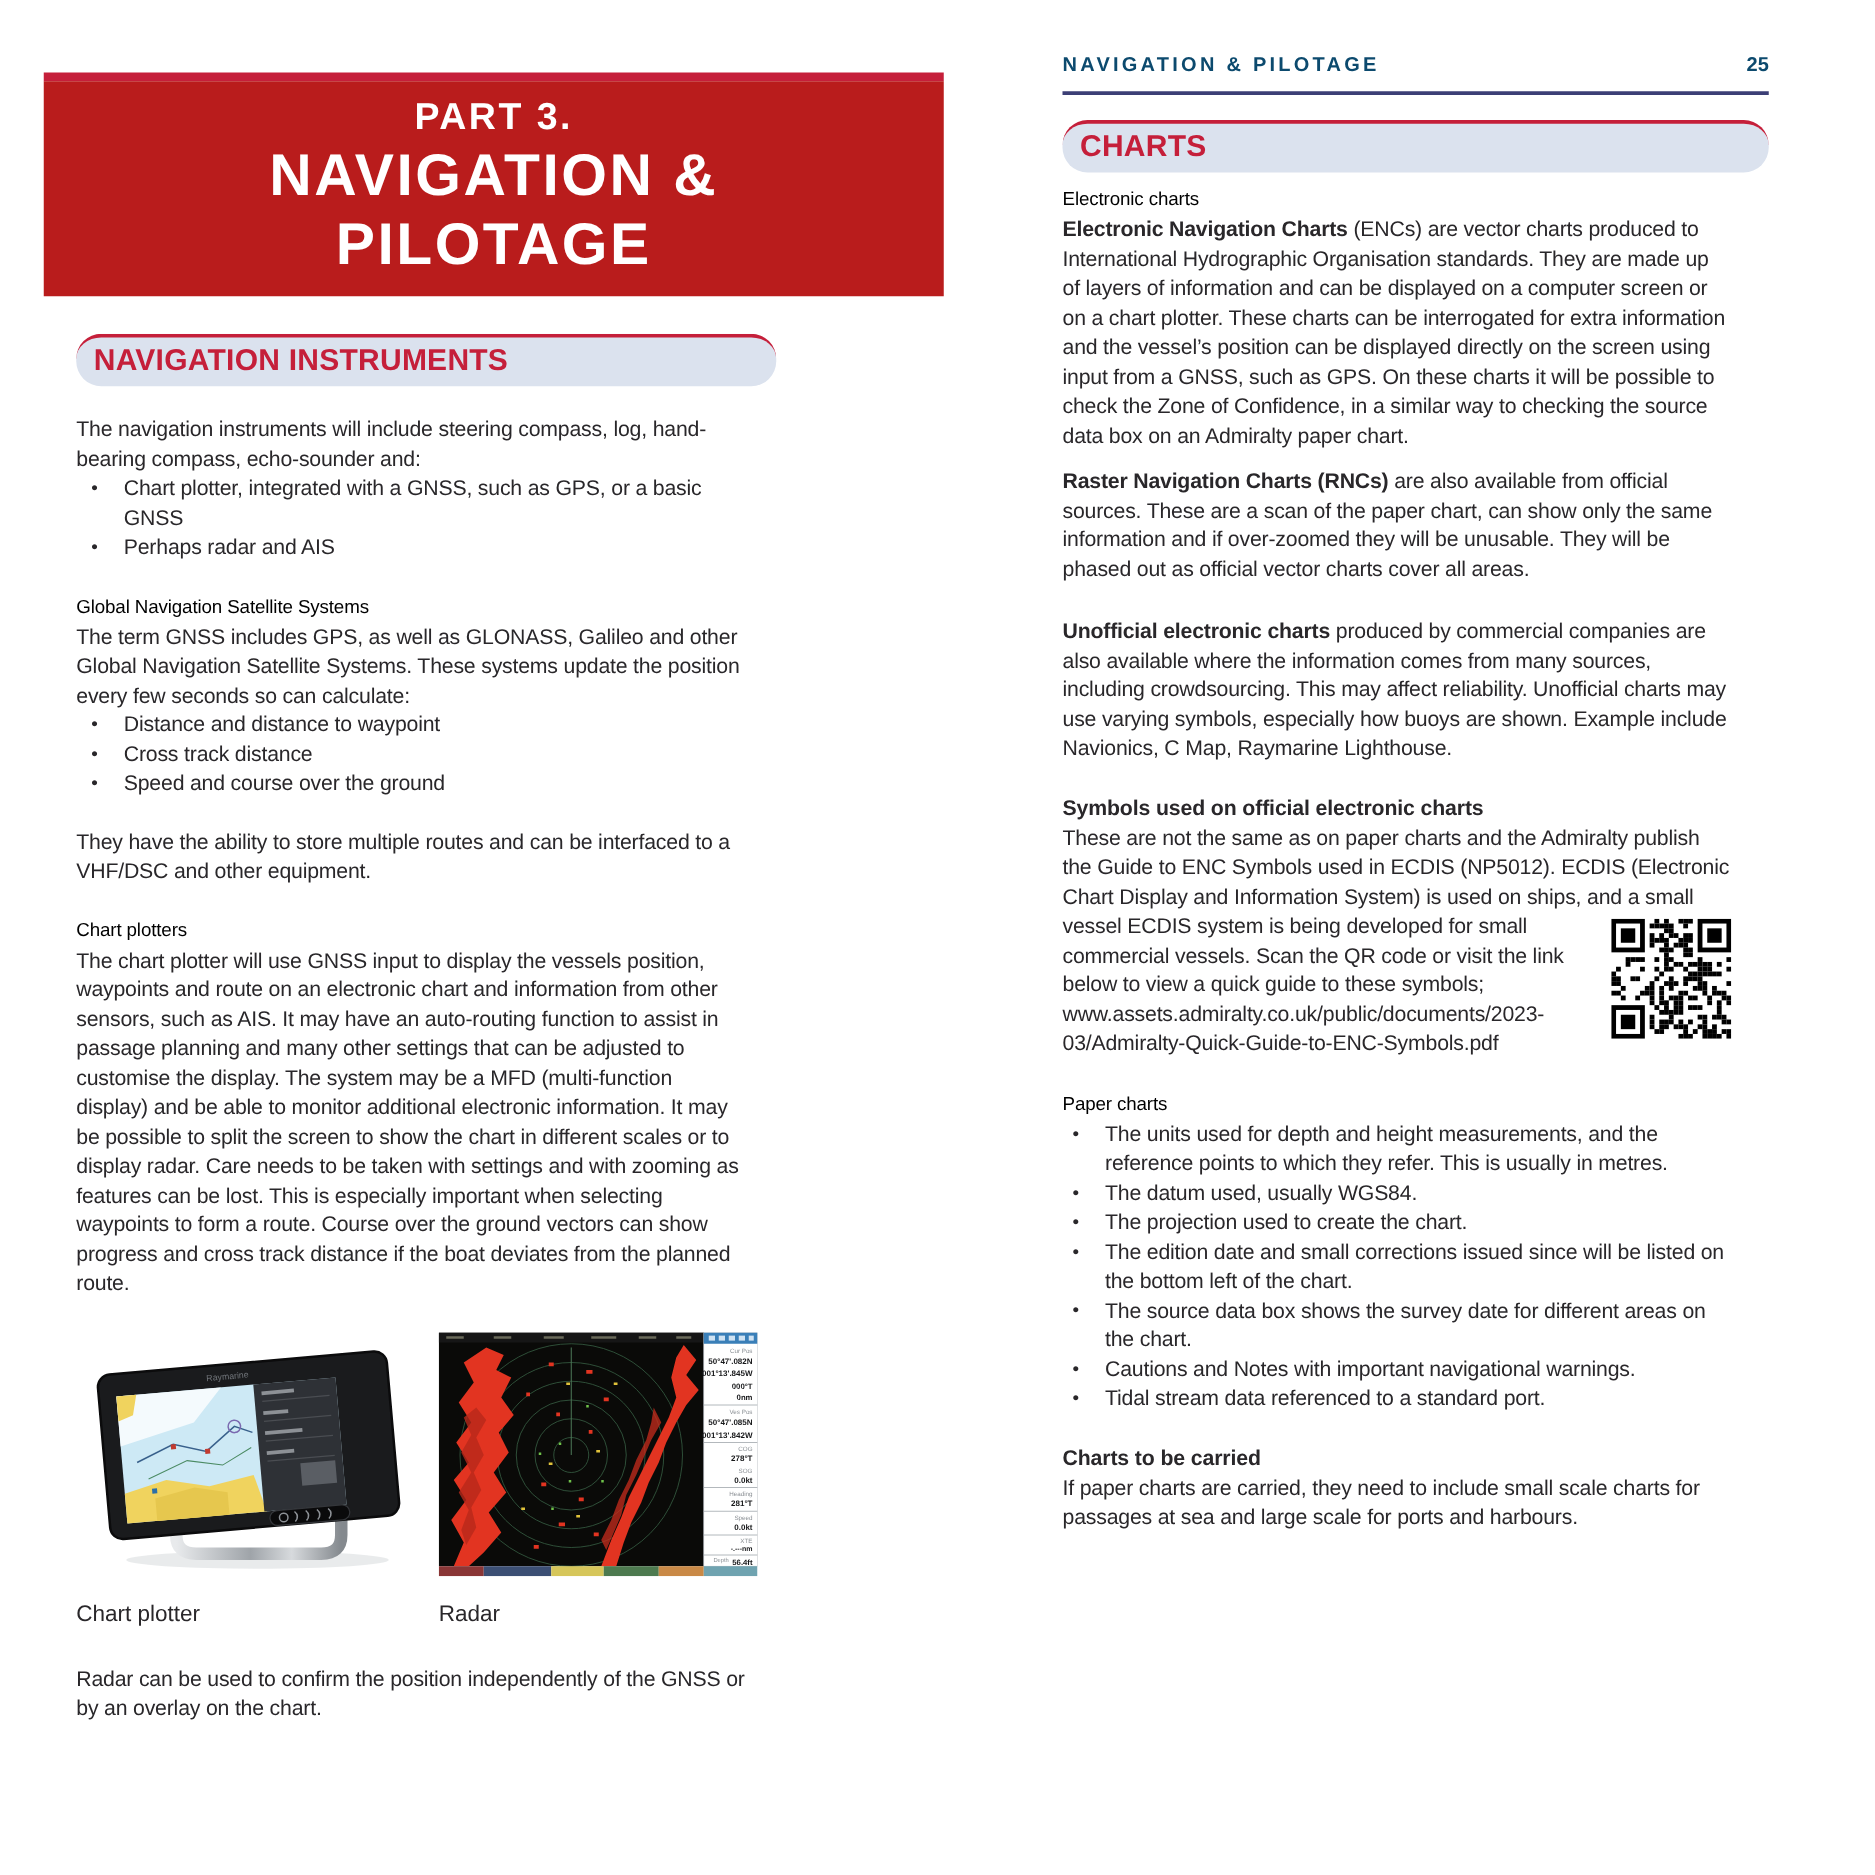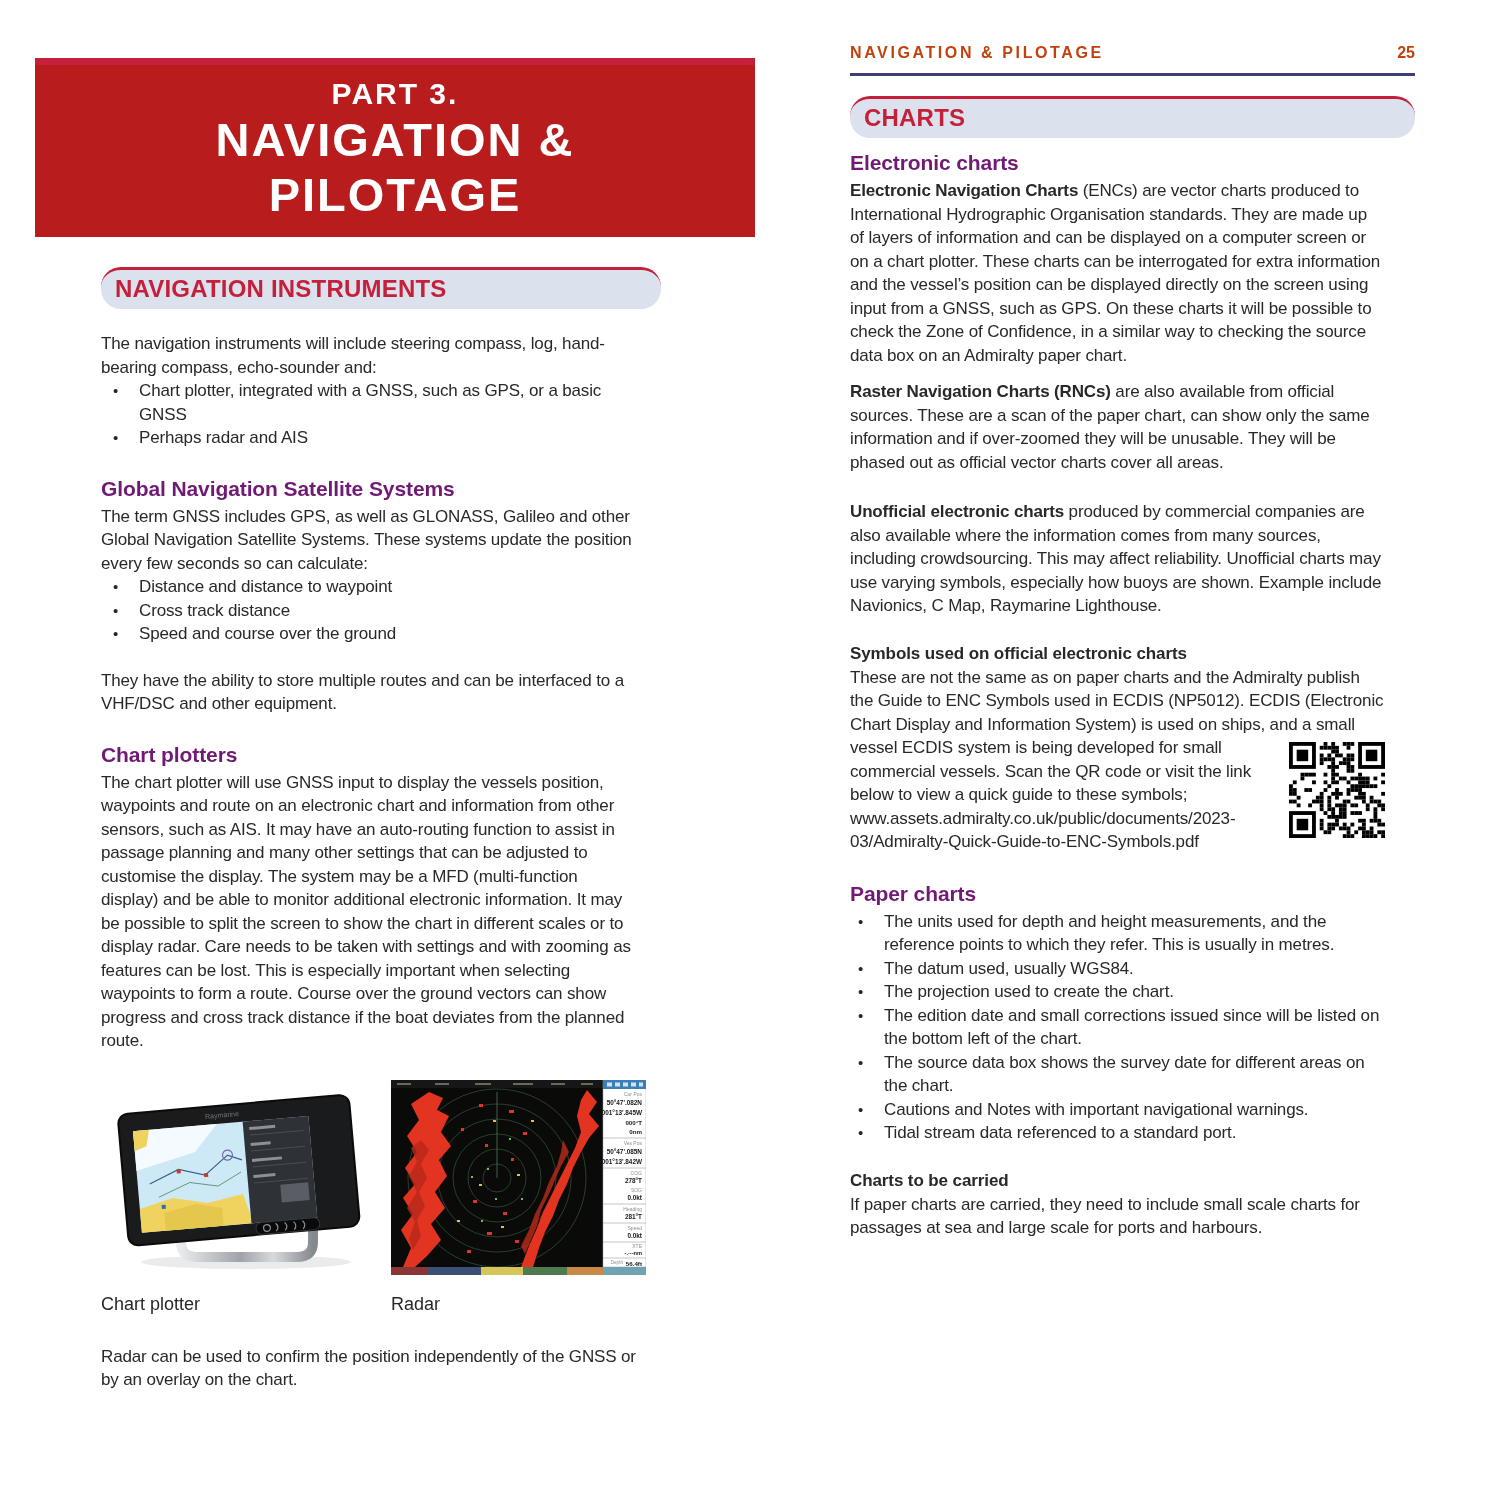--- a/index.html
+++ b/index.html
@@ -13,53 +13,53 @@
   #right-page{left:850px;width:565px}
 
   
   .top-red-bar{margin-top:58px;height:7px;background:#c51f3a}
   .banner{
     background:#b91c1c;color:#fff;text-align:center;
     padding:8px 6px 16px 6px;
   }
   .banner .kicker{font-size:30px;font-weight:bold;letter-spacing:2px;margin-top:4px}
   .banner .title{font-size:47px;font-weight:bold;line-height:53px;letter-spacing:2px;margin-top:2px}
-  .inner{margin-left:66px;width:560px}
+  .inner{margin-left:26px;width:560px}
 
   .secbar{
     border-top:3px solid #c51f3a;background:#dbe2ee;color:#c51f3a;
     font-size:24px;font-weight:bold;padding:5px 8px 6px 14px;letter-spacing:.2px;border-radius:20px;
   }
   #left-page .secbar{margin-top:30px}
 
   p.body{font-size:17px;line-height:23.5px;letter-spacing:-.15px;margin:23px 0 0;max-width:535px;overflow-wrap:break-word}
   p.body.tight{margin-top:2px}
   b{font-weight:bold}
 
   ul.blist{list-style:none;margin:0;padding:0;max-width:535px}
   ul.blist li{position:relative;padding-left:38px;font-size:17px;line-height:23.5px;letter-spacing:-.15px}
   ul.blist li::before{content:"•";position:absolute;left:12px;top:0;font-size:15px}
   #right-page ul.blist li{padding-left:34px}
   #right-page ul.blist li::before{left:8px}
 
-  h3.redhead{color:#701a75;font-size:21px;font-weight:bold;margin:27px 0 4px;letter-spacing:-.1px}
+  h3.redhead{color:#000000;font-size:15px;font-weight:normal;margin:27px 0 4px;letter-spacing:-.1px}
   h4.subhead{font-size:17px;font-weight:bold;margin:23px 0 0;letter-spacing:-.1px}
 
   .figs{display:flex;margin-top:27px;gap:18px}
   .fig .cap{font-size:18px;margin-top:15px;color:#29272a}
   .fig-plotter{width:272px}
   .fig-radar{width:297px}
 
   .warnrow{display:flex;align-items:center;gap:15px;margin-top:22px}
   .warnrow .wtext{color:#c51f3a;font-weight:bold;font-size:17.5px;letter-spacing:-.1px}
 
   
   .runhead{
     display:flex;justify-content:space-between;align-items:flex-end;
-    margin-top:44px;color:#c2410c;font-weight:bold;font-size:16px;letter-spacing:2.6px;
+    margin-top:44px;color:#0c4a6e;font-weight:bold;font-size:16px;letter-spacing:2.6px;
   }
   .runhead .pno{letter-spacing:0}
   .navy-rule{height:3px;background:#3c3f76;margin-top:11px}
   #right-page .secbar{margin-top:20px}
   #right-page h3.redhead:first-of-type{margin-top:13px}
 
   .qr-float{float:right;width:96px;height:96px;margin:6px 0 4px 14px}
   .qr-float svg{width:96px;height:96px;display:block}
 </style>
 </head>

